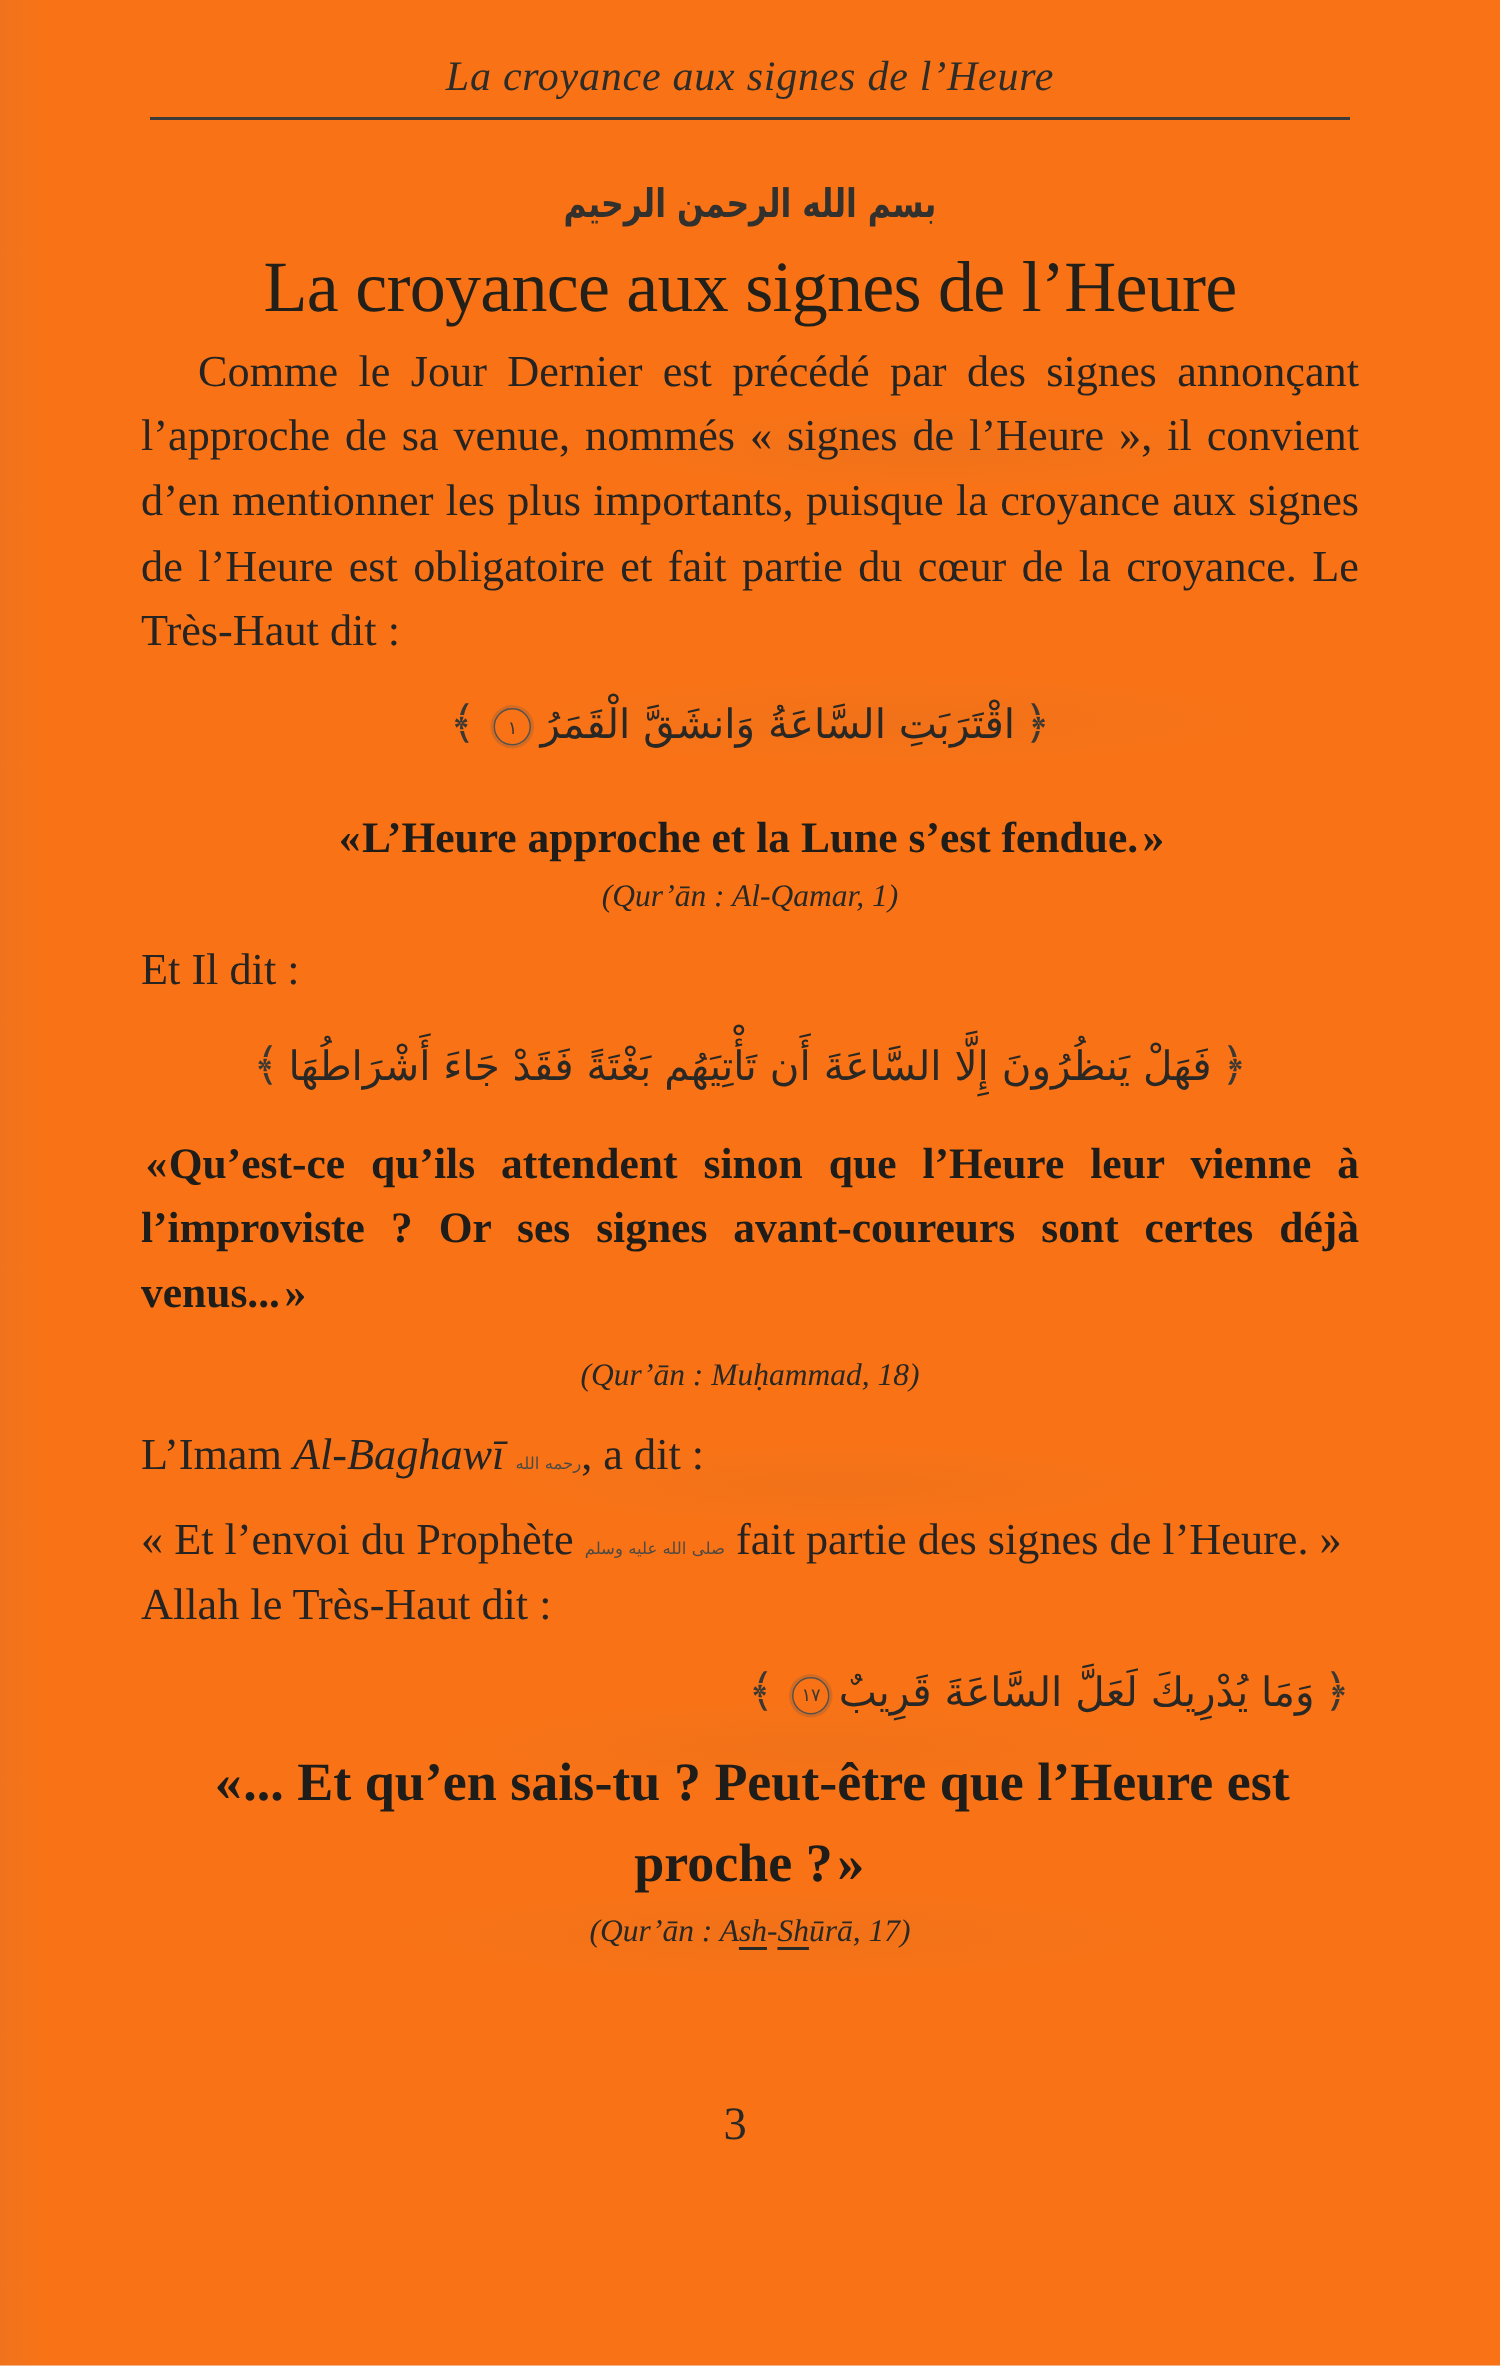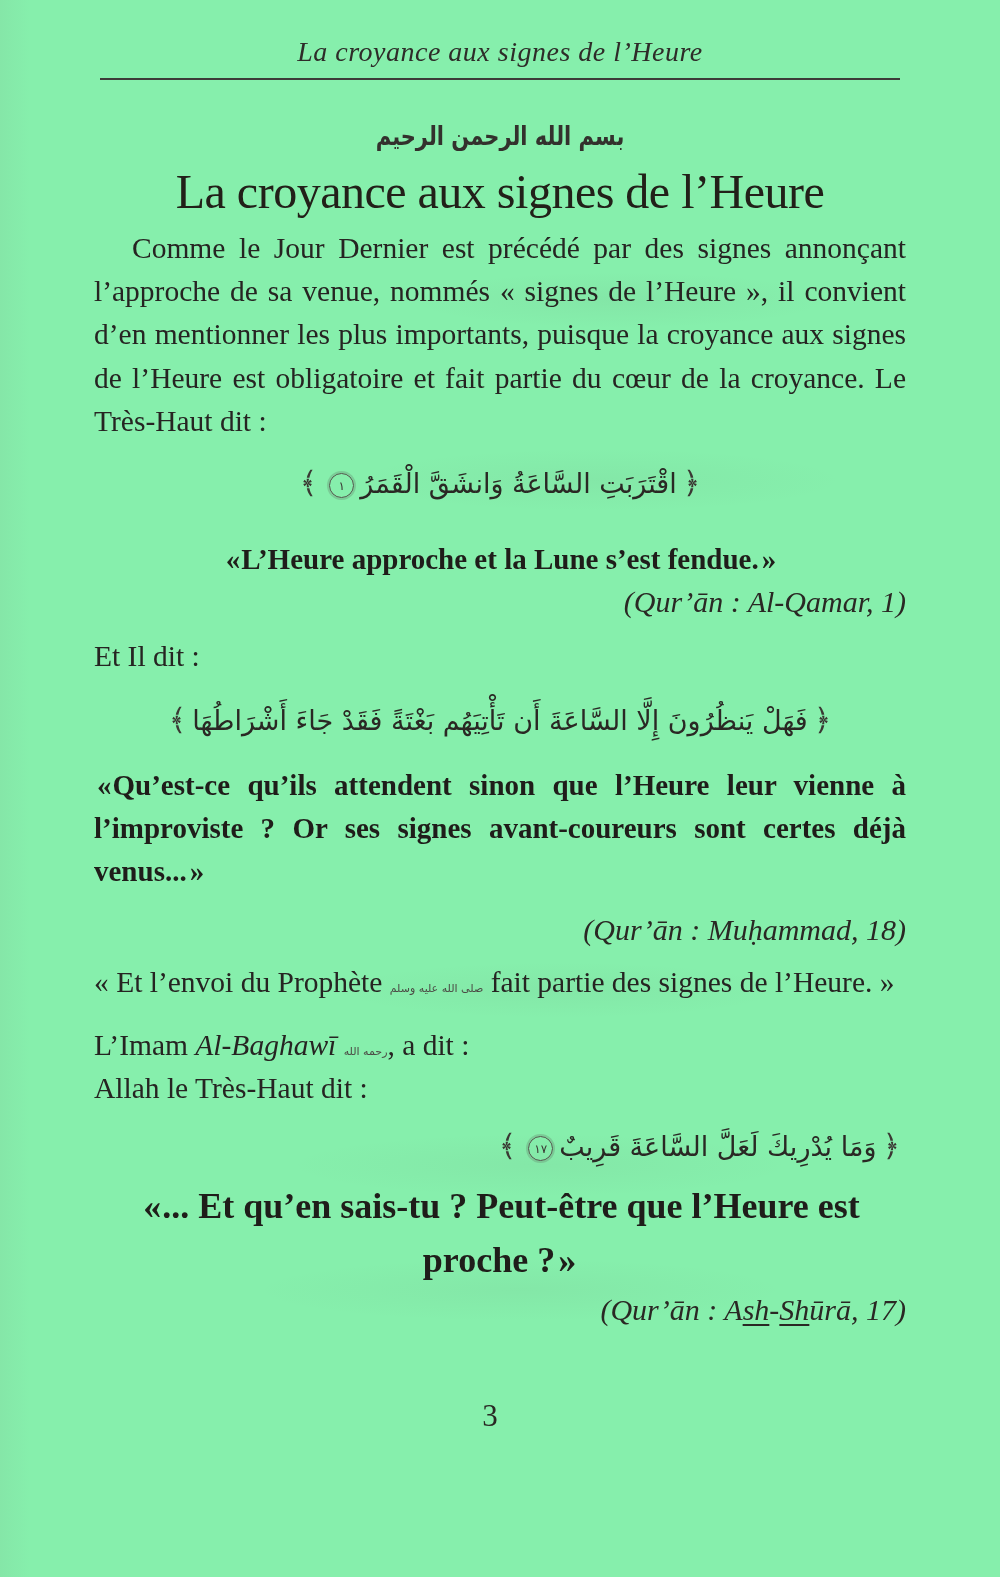--- a/index.html
+++ b/index.html
@@ -2,21 +2,21 @@
 <html lang="fr"><head>
 <meta charset="utf-8">
 <style>
   * { margin: 0; padding: 0; box-sizing: border-box; }
   html, body { background: #e8e6e1; }
   .page {
     position: relative;
     width: 1000px;
     height: 1577px;
     margin: 0 auto;
-    background: #86efac;
+    background: #f97316;
     color: #262422;
     font-family: "Liberation Serif", "DejaVu Serif", serif;
     overflow: hidden;
   }
   
   .ghost-layer {
     position: absolute; inset: 0; pointer-events: none;
     background:
       radial-gradient(ellipse 300px 40px at 620px 300px, rgba(90,90,85,0.06), transparent 70%),
       radial-gradient(ellipse 350px 45px at 600px 480px, rgba(90,90,85,0.05), transparent 70%),
@@ -104,23 +104,23 @@
     color: #1f1d1a;
   }
   .centered { text-align: center; }
   .justified { text-align: justify; }
   .t1 { margin-top: 25px; }
   .t2 { margin-top: 14px; }
   .t3 { margin-top: 4px; font-size: 36px; }
   .deco { font-weight: 700; margin: 0 3px; letter-spacing: -2px; }
 
   .citation {
-    text-align: right;
+    text-align: center;
     font-style: italic;
-    font-size: 30px;
+    font-size: 21px;
     color: #2a2824;
   }
   .c1 { margin-top: 4px; }
   .c2 { margin-top: 20px; }
   .c3 { margin-top: 6px; font-family: Liberation Serif, serif; }
   .u { text-decoration: underline; text-underline-offset: 4px; text-decoration-thickness: 1.5px; }
 
   .connector-1 { margin-top: 16px; }
   .imam-line { margin-top: 20px; }
   .imam-name { font-style: italic; }
@@ -174,23 +174,23 @@
     <p class="body-par left-line connector-1">Et Il dit :</p>
 
     <div class="arabic-verse v2" dir="rtl" lang="ar">
       <span class="bracket">﴿</span><span>فَهَلْ يَنظُرُونَ إِلَّا السَّاعَةَ أَن تَأْتِيَهُم بَغْتَةً فَقَدْ جَاءَ أَشْرَاطُهَا</span><span class="bracket">﴾</span>
     </div>
 
     <p class="verse-trans justified t2"><span class="deco">«</span><span>Qu’est-ce qu’ils attendent sinon que l’Heure leur vienne à l’improviste ? Or ses signes avant-coureurs sont certes déjà venus...</span><span class="deco">»</span></p>
 
     <p class="citation c2">(Qur’ān : Muḥammad, 18)</p>
 
+    <p class="body-par left-line imam-line"><span>L’Imam </span><span class="imam-name">Al-Baghawī</span> <span class="honorific" dir="rtl" lang="ar">رحمه الله</span><span>, a dit :</span></p>
+
     <p class="body-par baghawi-quote"><span>« Et l’envoi du Prophète </span><span class="honorific" dir="rtl" lang="ar">صلى الله عليه وسلم</span><span> fait partie des signes de l’Heure. »</span></p>
-
-    <p class="body-par left-line imam-line"><span>L’Imam </span><span class="imam-name">Al-Baghawī</span> <span class="honorific" dir="rtl" lang="ar">رحمه الله</span><span>, a dit :</span></p>
 
     <p class="body-par left-line connector-2">Allah le Très-Haut dit :</p>
 
     <div class="arabic-verse v3" dir="rtl" lang="ar">
       <span class="bracket">﴿</span><span>وَمَا يُدْرِيكَ لَعَلَّ السَّاعَةَ قَرِيبٌ</span><span class="ayah-num">١٧</span><span class="bracket">﴾</span>
     </div>
 
     <p class="verse-trans centered t3"><span class="deco">«</span><span>... Et qu’en sais-tu ? Peut-être que l’Heure est proche ?</span><span class="deco">»</span></p>
 
     <p class="citation c3"><span>(Qur’ān : A</span><span class="u">sh</span><span>-</span><span class="u">Sh</span><span>ūrā, 17)</span></p>

